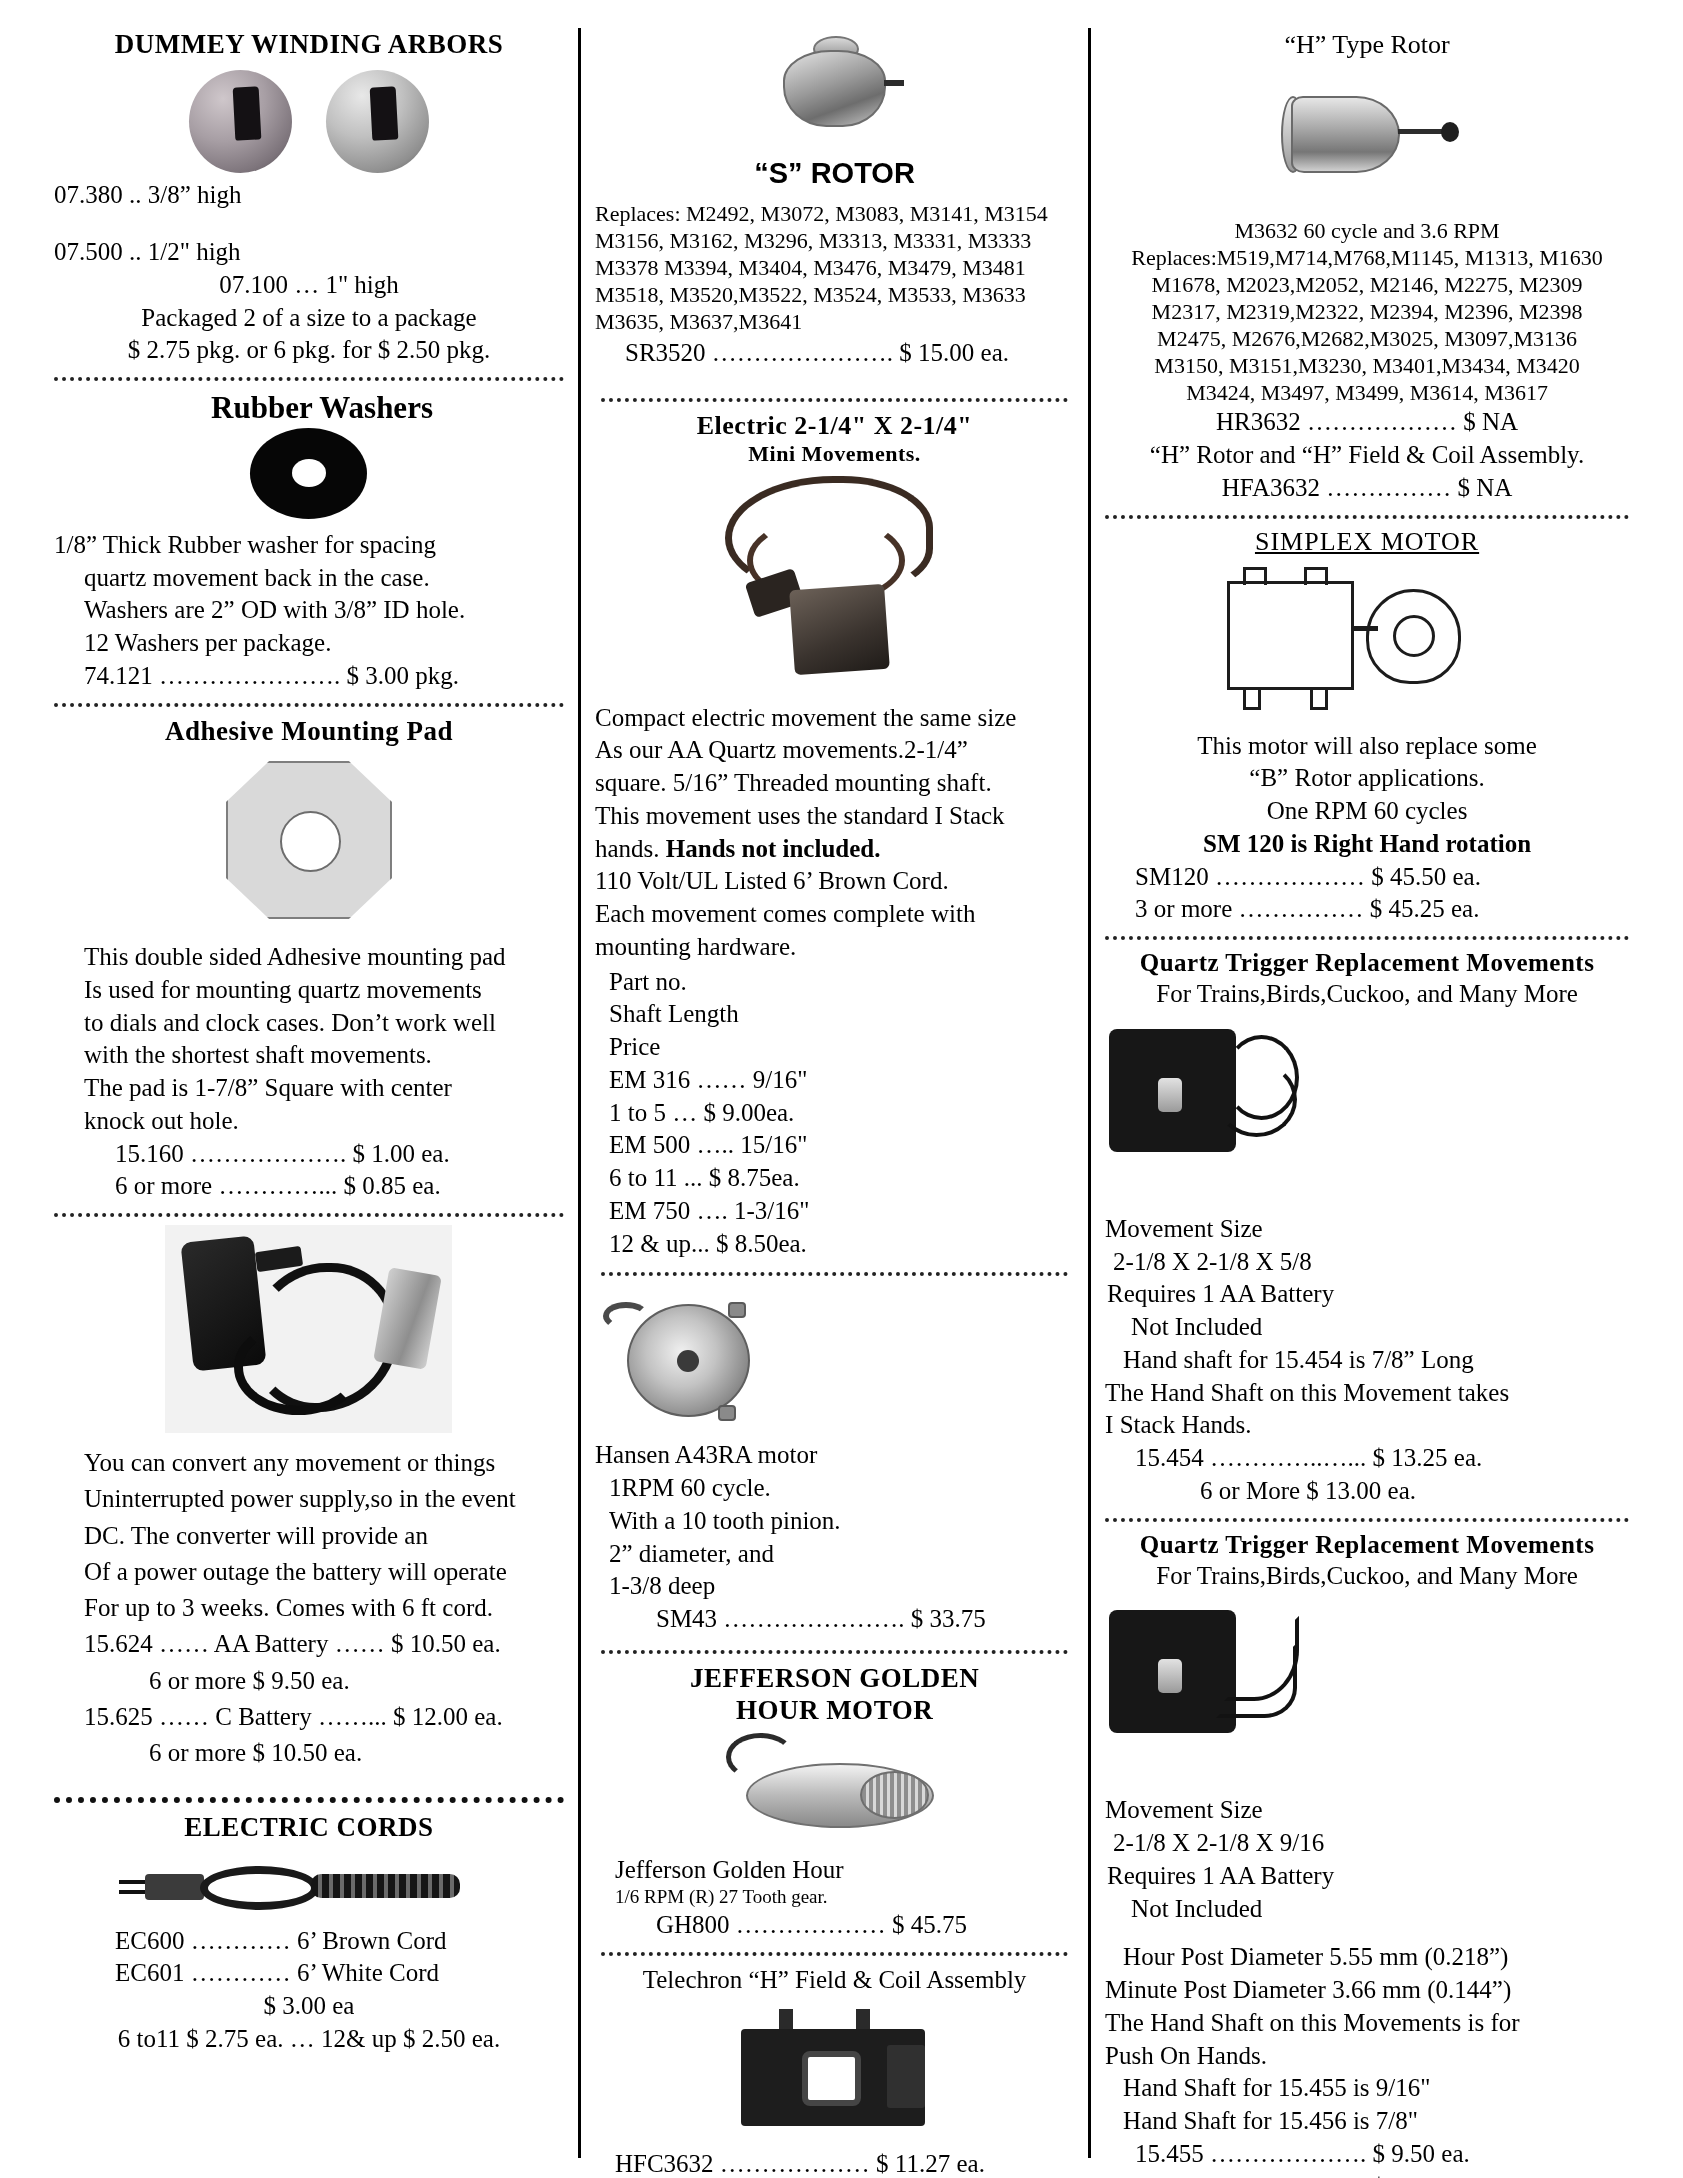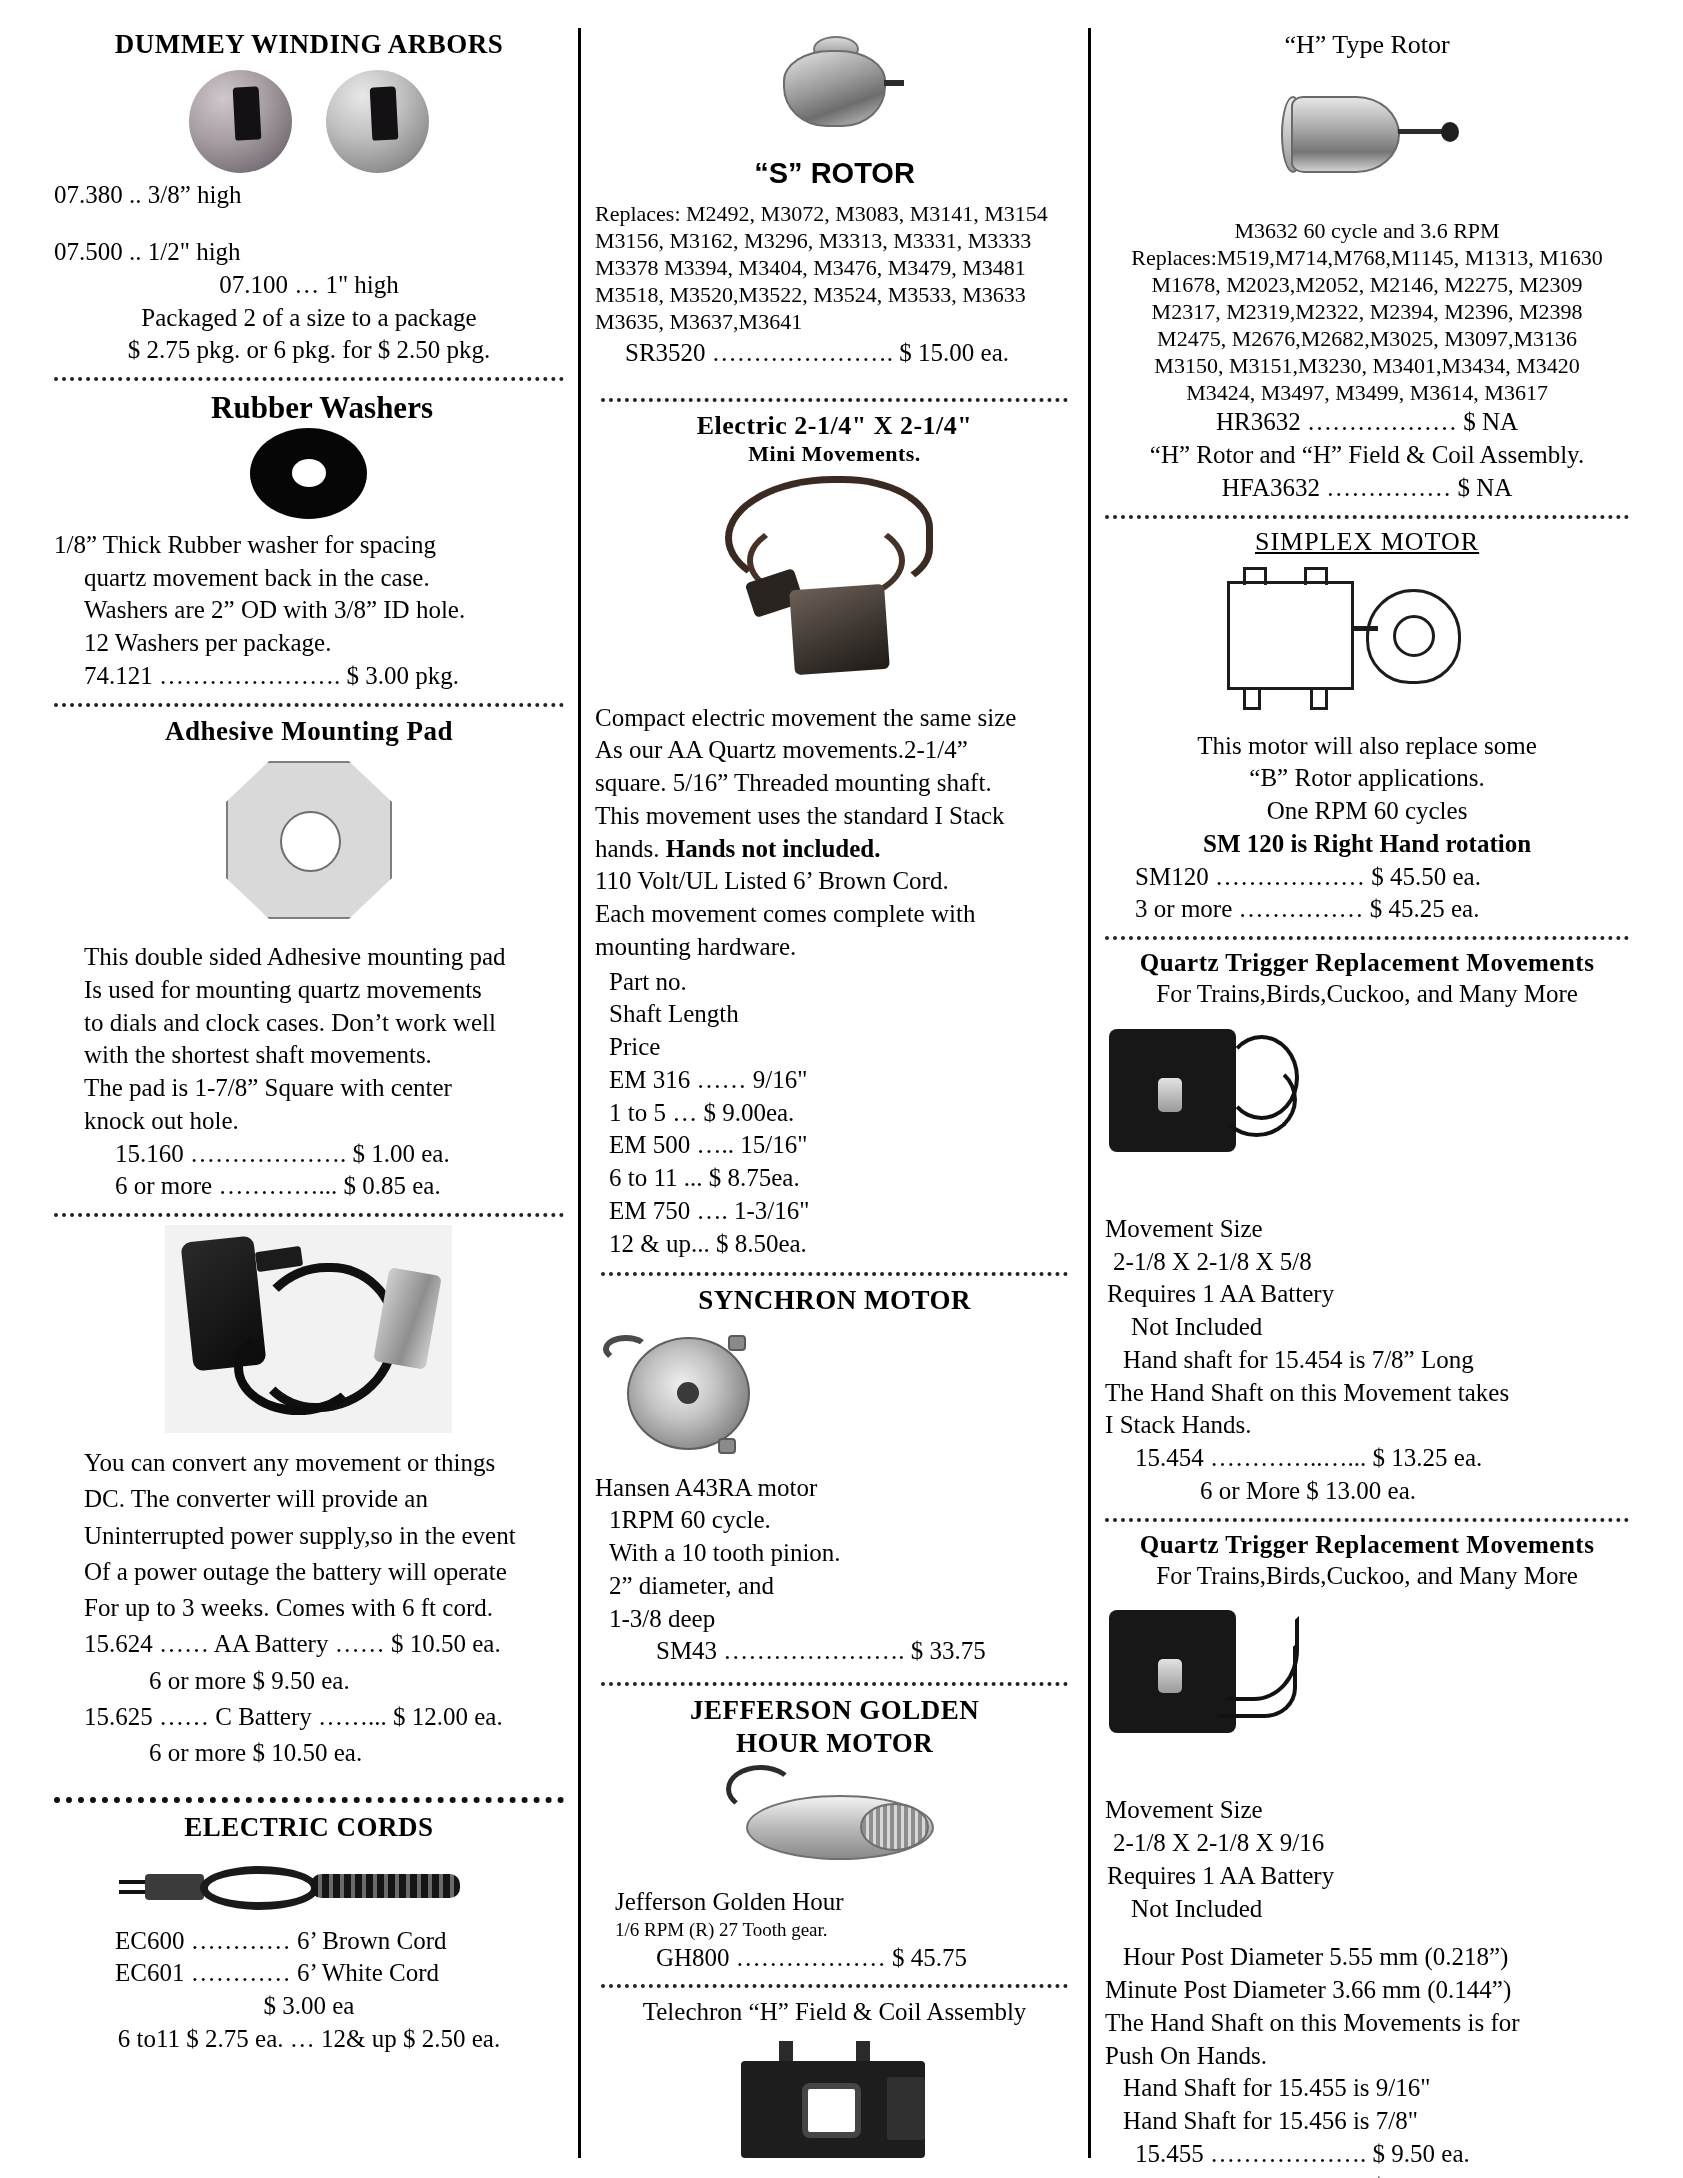--- a/index.html
+++ b/index.html
@@ -291,22 +291,22 @@
 
     <div>
       <div class="converter">
         <div class="conv-brick"></div>
         <div class="conv-prong"></div>
         <div class="conv-wire"></div>
         <div class="conv-wire2"></div>
         <div class="conv-batt"></div>
       </div>
       <div class="txt ind1" style="margin-top:12px;line-height:1.45;">You can convert any movement or things</div>
+      <div class="txt ind1" style="line-height:1.45;">Uninterrupted power supply,so in the event</div>
       <div class="txt ind1" style="line-height:1.45;">DC. The converter will provide an</div>
-      <div class="txt ind1" style="line-height:1.45;">Uninterrupted power supply,so in the event</div>
       <div class="txt ind1" style="line-height:1.45;">Of a power outage the battery will operate</div>
       <div class="txt ind1" style="line-height:1.45;">For up to 3 weeks. Comes with 6 ft cord.</div>
       <div class="txt ind1" style="line-height:1.45;">15.624 …… AA Battery …… $ 10.50 ea.</div>
       <div class="txt ind3" style="line-height:1.45;">6 or more $ 9.50 ea.</div>
       <div class="txt ind1" style="line-height:1.45;">15.625 …… C Battery ……... $ 12.00 ea.</div>
       <div class="txt ind3" style="line-height:1.45;">6 or more $ 10.50 ea.</div>
     </div>
 
     <div class="sep thick" style="margin-top:26px;"></div>
 
@@ -379,21 +379,20 @@
       </div>
       <div class="flexrow" style="padding-left:14px;">
         <span class="txt" style="width:230px;">EM 750 …. 1-3/16"</span>
         <span class="txt">12 &amp; up... $ 8.50ea.</span>
       </div>
     </div>
 
     <div class="sep short" style="margin-top:12px;"></div>
 
     <div>
-      <div class="hdr-bold">SYNCHRON  MOTOR</div>
       <div class="flexrow">
         <div class="synchron">
           <div class="lead"></div>
           <div class="can"></div>
           <div class="tab1"></div>
           <div class="tab2"></div>
         </div>
         <div style="flex:1;padding-top:4px;">
           <div class="txt">Hansen  A43RA motor</div>
           <div class="txt" style="padding-left:14px;">1RPM  60 cycle.</div>

